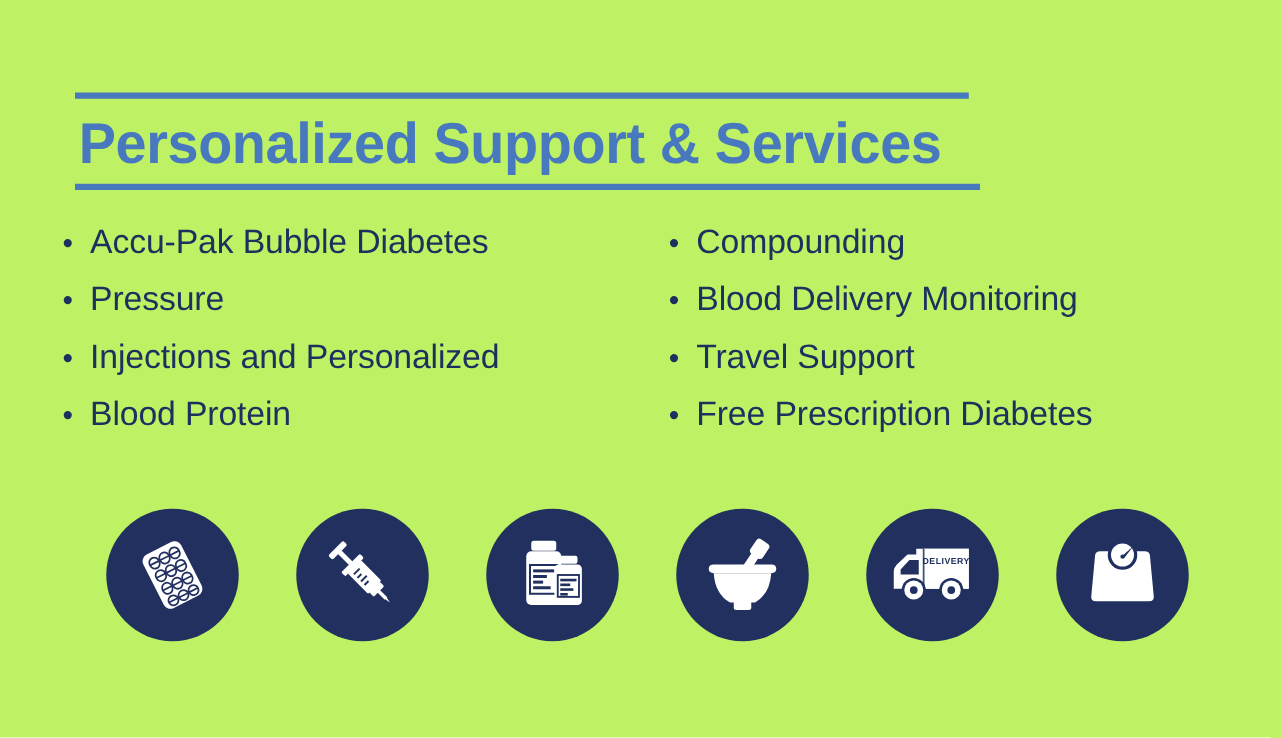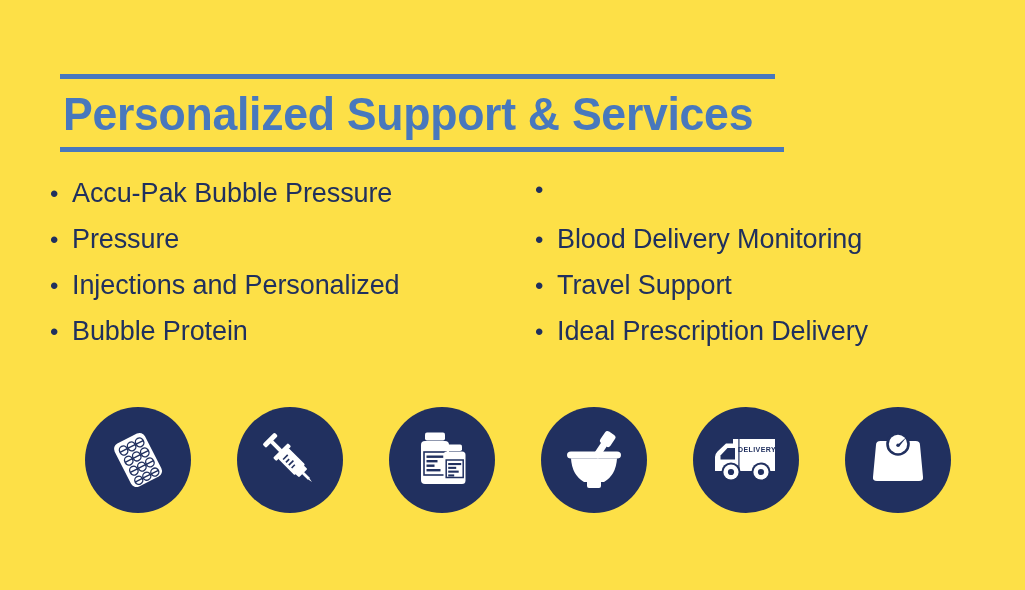--- a/index.html
+++ b/index.html
@@ -11,21 +11,21 @@
     width: 1025px;
     height: 590px;
     font-family: "Liberation Sans", sans-serif;
     -webkit-font-smoothing: antialiased;
     overflow: hidden;
   }
   .page {
     position: relative;
     width: 1025px;
     height: 590px;
-    background: #fde047;
+    background: #bef264;
   }
 
   
   .header-block {
     position: absolute;
     left: 60px;
     top: 74px;
     width: 718px;
   }
   .rule {
@@ -121,51 +121,52 @@
     <div class="rule rule-top"></div>
     <div class="title">Personalized Support &amp; Services</div>
     <div class="rule rule-bottom"></div>
   </div>
 
   <div class="lists">
 
     <div class="col col-left">
       <div class="service-item">
         <span class="bullet">•</span>
-        <span class="service-label">Accu-Pak Bubble Pressure</span>
+        <span class="service-label">Accu-Pak Bubble Diabetes</span>
       </div>
       <div class="service-item">
         <span class="bullet">•</span>
         <span class="service-label">Pressure</span>
       </div>
       <div class="service-item">
         <span class="bullet">•</span>
         <span class="service-label">Injections and Personalized</span>
       </div>
       <div class="service-item">
         <span class="bullet">•</span>
-        <span class="service-label">Bubble Protein</span>
+        <span class="service-label">Blood Protein</span>
       </div>
     </div>
 
     <div class="col col-right">
       <div class="service-item">
         <span class="bullet">•</span>
+        <span class="service-label">Compounding</span>
       </div>
       <div class="service-item">
         <span class="bullet">•</span>
         <span class="service-label">Blood Delivery Monitoring</span>
       </div>
       <div class="service-item">
         <span class="bullet">•</span>
         <span class="service-label">Travel Support</span>
       </div>
       <div class="service-item">
         <span class="bullet">•</span>
-        <span class="service-label">Ideal Prescription Delivery</span>
+        <span class="service-label">Free Prescription Diabetes</span>
       </div>
     </div>
   </div>
 
   <div class="icon-row">
 
     <div class="icon-circle">
       <span>
         <svg width="64" height="64" viewBox="0 0 64 64" fill="none">
           <g transform="rotate(-27 32 32)">

